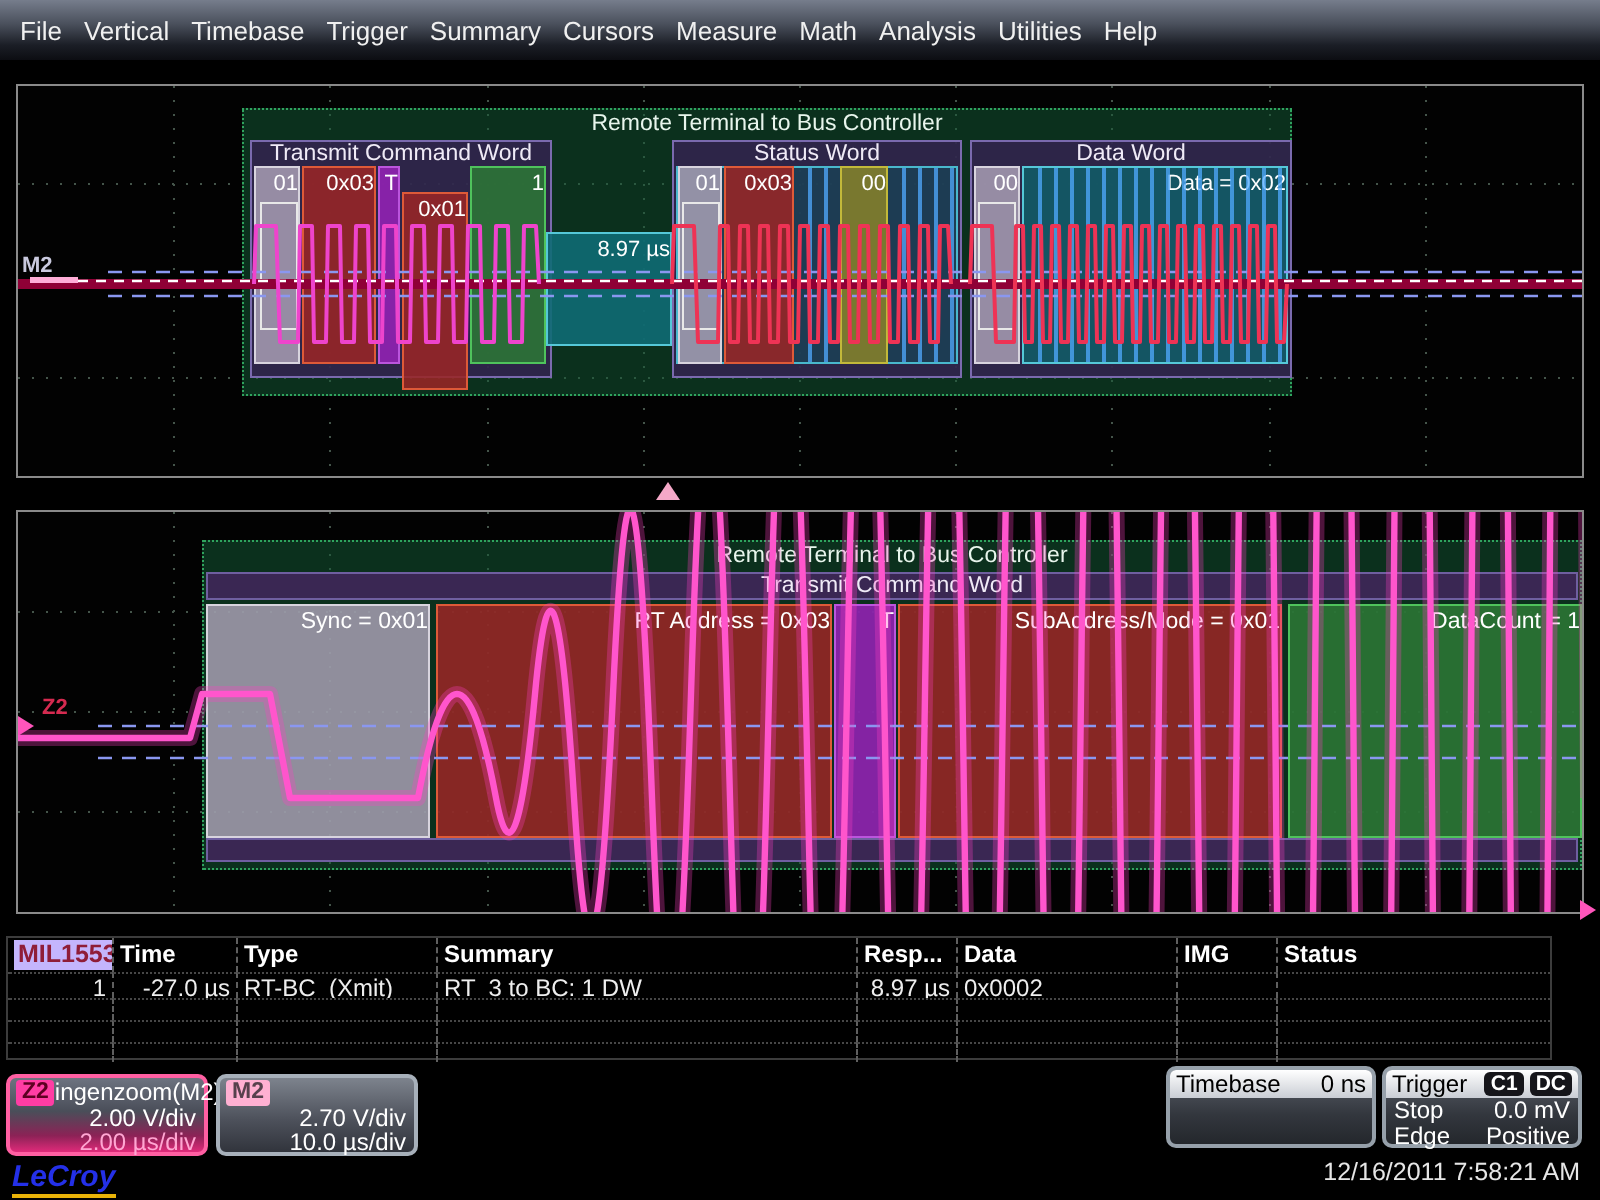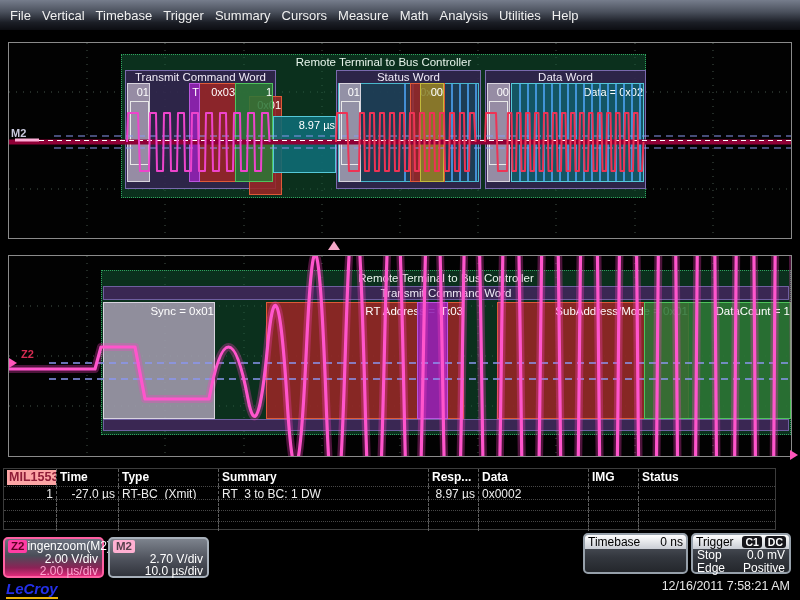--- a/index.html
+++ b/index.html
@@ -17,40 +17,40 @@
   
   .gband{position:absolute;background:rgba(22,92,56,.52);border:1px dotted #2fa45e;box-sizing:border-box;}
   .gband-title{position:absolute;left:0;right:0;top:1px;text-align:center;color:#e8f5ec;font-size:11.5px;}
   .pstrip{position:absolute;background:#3a2753;border:1px solid #6f5fa0;box-sizing:border-box;color:#efeaf6;
     font-size:11.5px;text-align:center;line-height:13px;}
   .wgroup{position:absolute;background:rgba(52,35,80,.85);border:1px solid #7a6aae;box-sizing:border-box;}
   .wgroup-title{position:absolute;left:0;right:0;top:0;text-align:center;color:#efeaf6;font-size:11.5px;}
   .fbox{position:absolute;box-sizing:border-box;}
   .flabel{position:absolute;left:0;right:0;top:2px;text-align:right;color:#fff;font-size:11px;white-space:nowrap;}
   .f-gray{background:rgba(173,164,184,.82);border:1px solid #d8d4de;}
-  .f-red{background:rgba(152,38,38,.88);border:1px solid #de5a38;margin-left:48px;}
+  .f-red{background:rgba(152,38,38,.88);border:1px solid #de5a38;}
   .f-purple{background:rgba(145,34,178,.9);border:1px solid #bb55dd;}
   .f-green{background:rgba(44,118,54,.88);border:1px solid #4fc35c;}
   .f-olive{background:rgba(134,129,42,.88);border:1px solid #c2b93a;}
   .f-teal{background:rgba(17,92,102,.88);border:1px solid #55c8d8;}
   .stripes{position:absolute;background:repeating-linear-gradient(90deg,transparent 0 6px,rgba(80,170,255,.75) 6px 8px);}
   .syncbox{position:absolute;border:1px solid #e8e8e8;background:transparent;}
   .chlabel{position:absolute;font-size:11px;font-weight:bold;}
   .tri-up{width:0;height:0;border-left:6px solid transparent;border-right:6px solid transparent;border-bottom:9px solid #f4a8c8;}
   .tri-right{width:0;height:0;border-top:5px solid transparent;border-bottom:5px solid transparent;border-left:8px solid #ff55bb;}
   
   #dtable{left:3px;top:468px;width:773px;height:62px;background:#000;border:1px solid #3c3c3c;
     display:grid;grid-template-columns:52px 62px 100px 210px 50px 110px 50px 137px;
     grid-template-rows:17px 13px 11px 11px 10px;box-sizing:border-box;}
   .th{color:#fff;font-size:12px;font-weight:bold;padding:1px 2px 0 3px;white-space:pre;overflow:hidden;}
   .td{color:#eee;font-size:12px;padding:0 3px;white-space:pre;overflow:hidden;}
   .cline{border-left:1px dashed #5f5f5f;}
   .rline{border-top:1px dotted #474747;}
   .right{text-align:right;}
-  #mil-badge{background:#fca5a5;color:#8f1d38;font-weight:bold;font-size:12.5px;padding:0 3px 1px 2px;}
+  #mil-badge{background:#c4b5fd;color:#8f1d38;font-weight:bold;font-size:12.5px;padding:0 3px 1px 2px;}
   
   .descbox{position:absolute;border-radius:5px;box-sizing:border-box;font-size:12px;color:#fff;padding:1px 4px 2px 3px;}
   .descrow{display:flex;justify-content:space-between;align-items:center;line-height:12.5px;height:12.5px;}
   .badge{font-weight:bold;font-size:11.5px;padding:0 3px;border-radius:2px;}
   #z2box{left:3px;top:537px;width:101px;height:41px;border:2px solid #ff5fa2;
     background:linear-gradient(180deg,#6d7380 0%,#4a4e59 45%,#8c2256 78%,#e02a7a 100%);}
   #m2box{left:108px;top:537px;width:101px;height:41px;border:2px solid #a7b0ba;
     background:linear-gradient(180deg,#7d838d 0%,#4e525c 55%,#31343c 100%);}
   #tbbox{left:583px;top:533px;width:105px;height:41px;border:2px solid #96a0aa;
     background:linear-gradient(180deg,#5d626c 0%,#33373e 60%,#24272c 100%);padding:0;}

